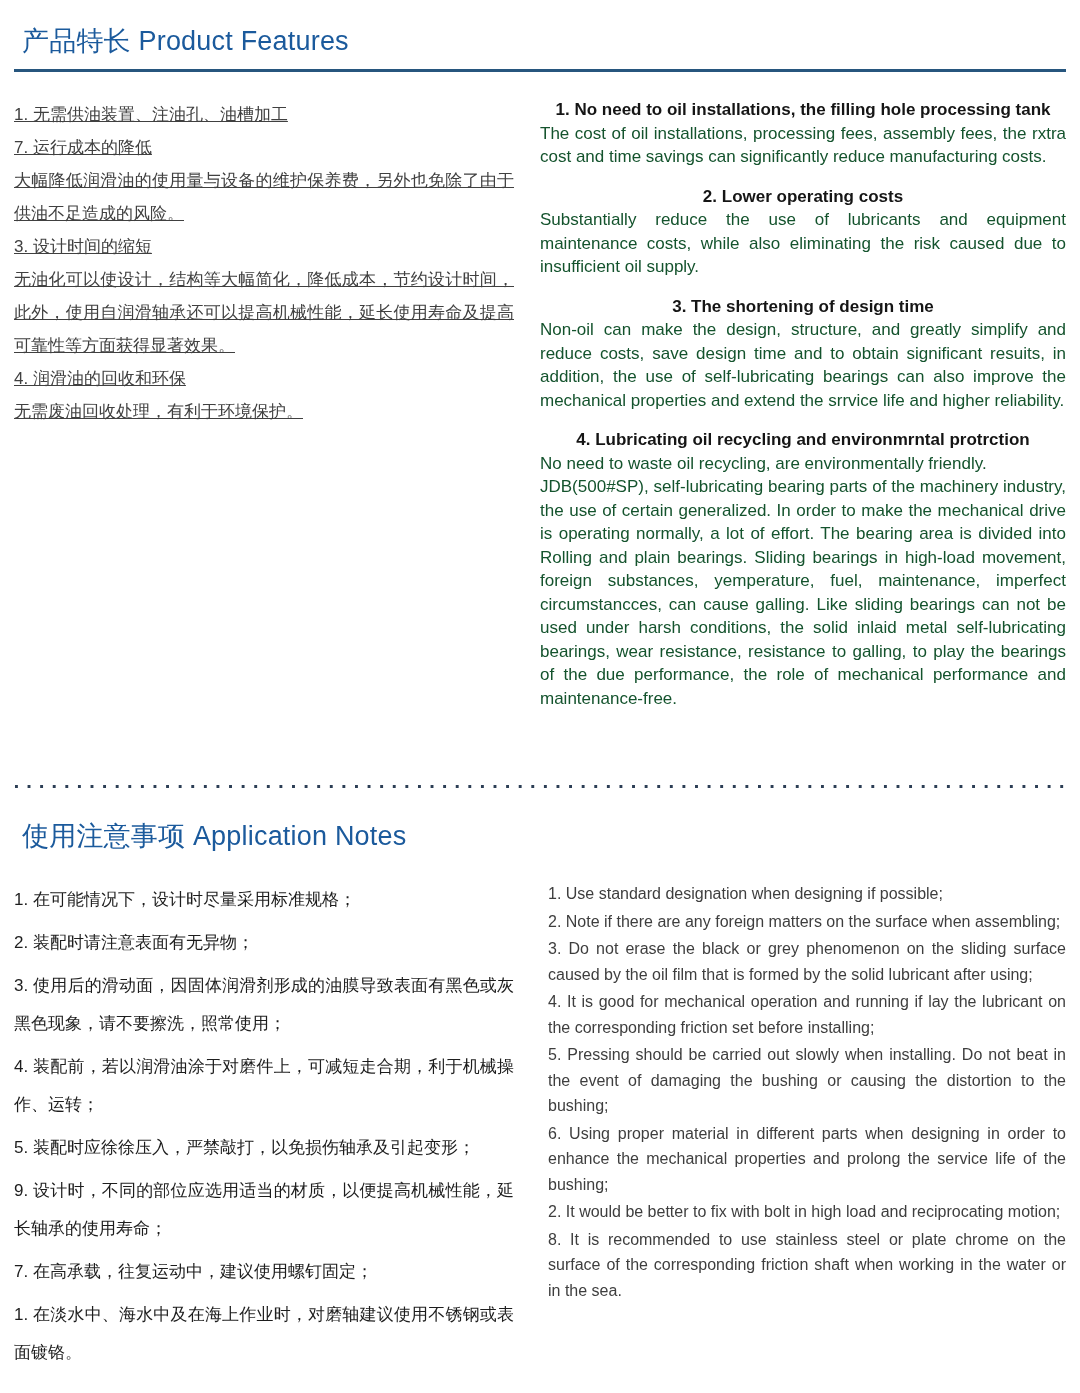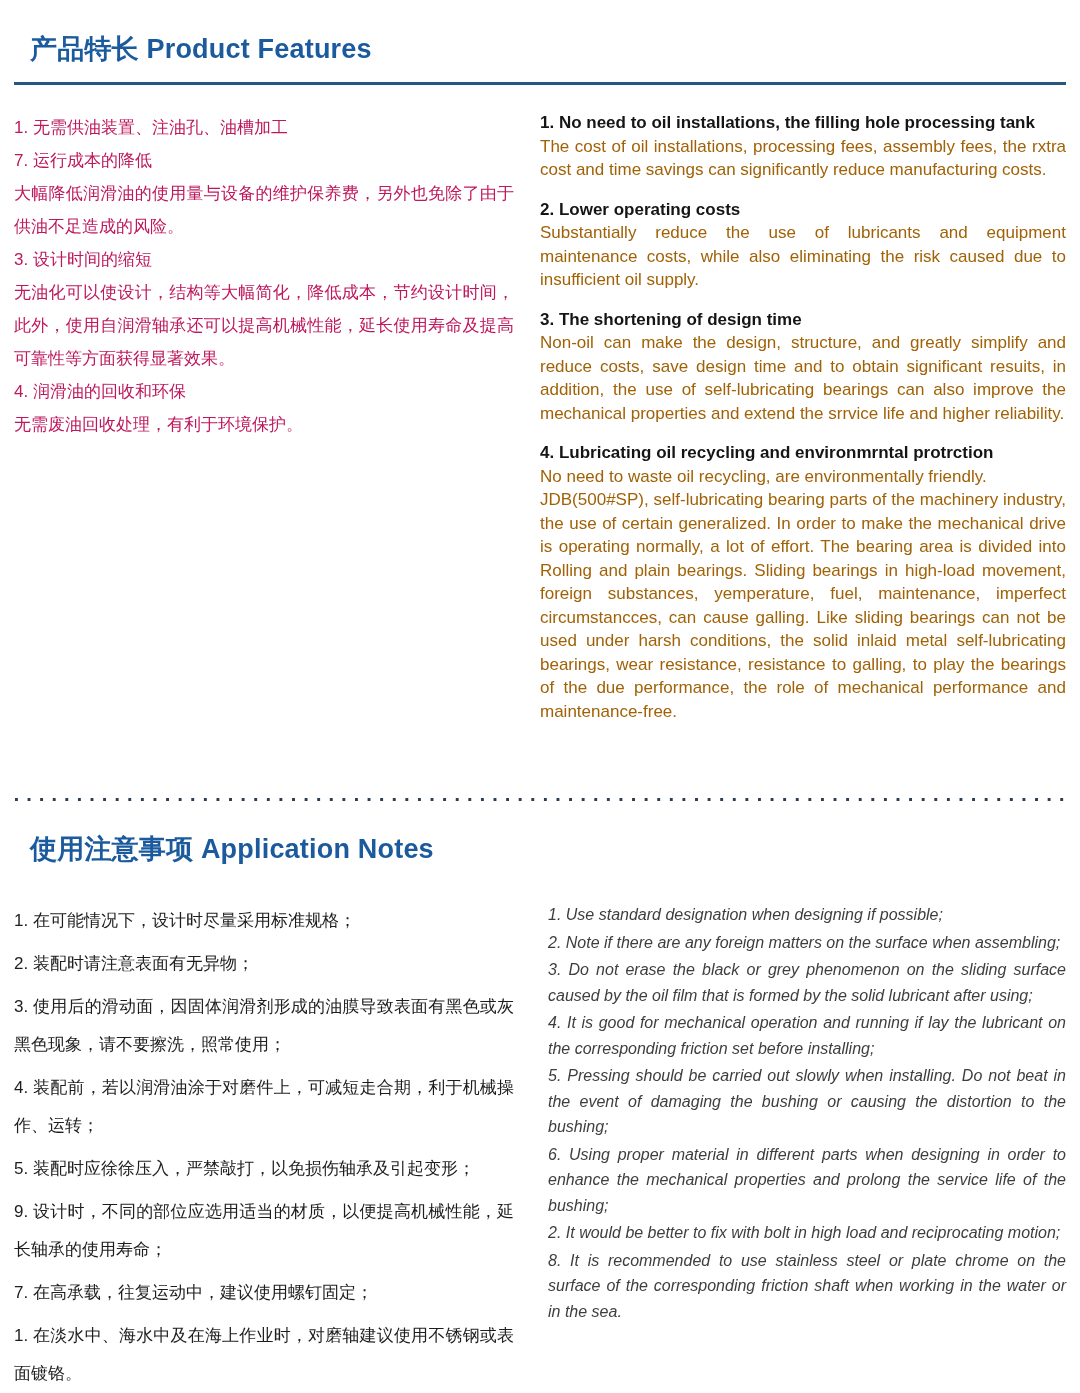--- a/index.html
+++ b/index.html
@@ -9,44 +9,44 @@
   }
   *{box-sizing:border-box;}
   html,body{margin:0;padding:0;background:#ffffff;}
   .page{
     width:1080px;height:1393px;overflow:hidden;background:#ffffff;
     font-family:"Liberation Sans","DejaVu Sans",sans-serif;
     -webkit-font-smoothing:antialiased;
   }
   .inner{padding:16px 14px 0 14px;}
   h1.sec-title{
-    margin:16px;font-size:27px;line-height:34px;font-weight:bold;color:var(--accent);
+    margin:8px;font-size:27px;line-height:34px;font-weight:normal;color:var(--accent);
     letter-spacing:0.2px;
   }
   h1.sec-title.second{margin-top:30px;}
   .rule{border-top:3px solid var(--rule);margin-top:11px;}
   .cols{display:grid;grid-template-columns:500px 1fr;column-gap:26px;padding-top:26px;}
   .cols.first{height:650px;overflow:hidden;}
   
-  .cn p{margin:0;font-size:17px;line-height:33px;text-align:justify;color:#be185d;}
+  .cn p{margin:0;font-size:17px;line-height:33px;text-align:justify;color:#404040;text-decoration:underline;}
   .cn p.closing{text-align:justify;}
   
   .en .blk{margin-bottom:16px;}
-  .en p{margin:0;font-size:17px;line-height:23.5px;text-align:justify;color:#a16207;}
-  .en p.h{font-weight:bold;color:#151515;text-align:left;}
+  .en p{margin:0;font-size:17px;line-height:23.5px;text-align:justify;color:#14532d;}
+  .en p.h{font-weight:bold;color:#151515;text-align:center;}
   
   .dotted{
     height:5px;margin-top:62px;
     background-image:radial-gradient(circle 1.7px at 2.5px 2.5px,var(--dot) 97%,rgba(0,0,0,0));
     background-size:12.6px 5px;background-repeat:repeat-x;
   }
   
   .cols.second{padding-top:20px;gap:20px;}
   .cn2 p{margin:0 0 5px 0;font-size:17px;line-height:38px;text-align:justify;color:#1d1d1d;}
-  .en2{padding-left:14px;font-style:italic;}
+  .en2{padding-left:14px;}
   .en2 p{margin:0 0 2px 0;font-size:16px;line-height:25.5px;text-align:justify;color:#3e3e3e;}
 </style>
 </head>
 <body>
 
 <div class="page">
   <div class="inner">
 
     <section>
       <h1 class="sec-title">产品特长 Product Features</h1>

